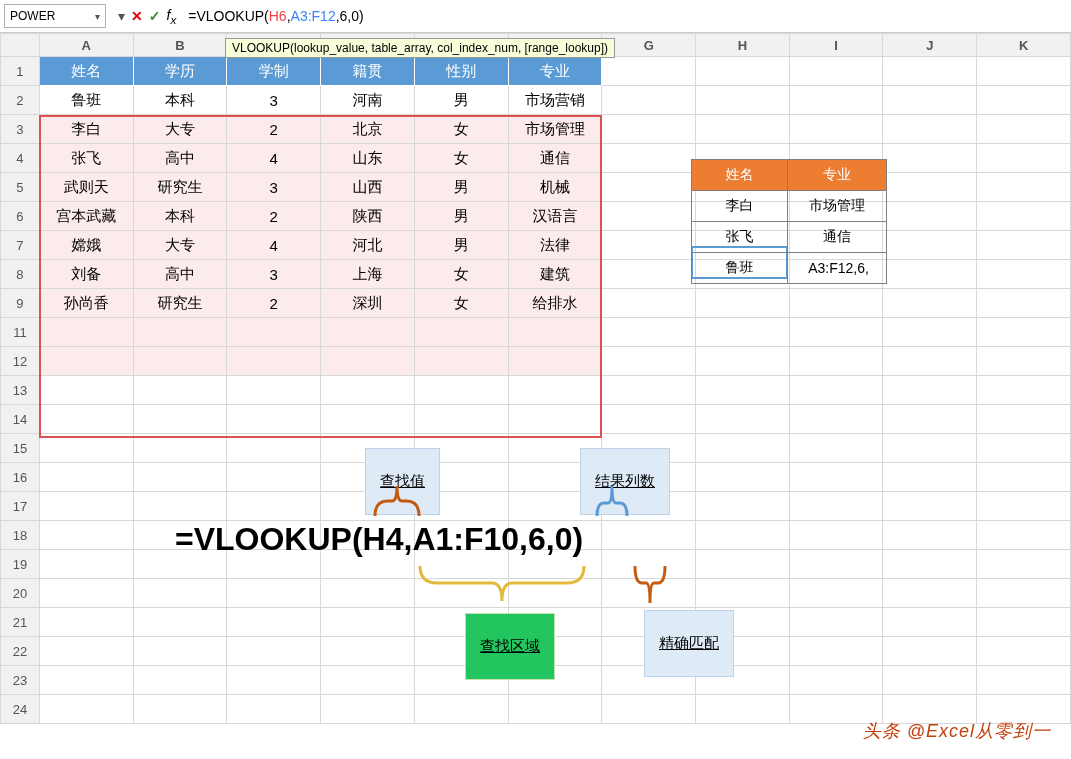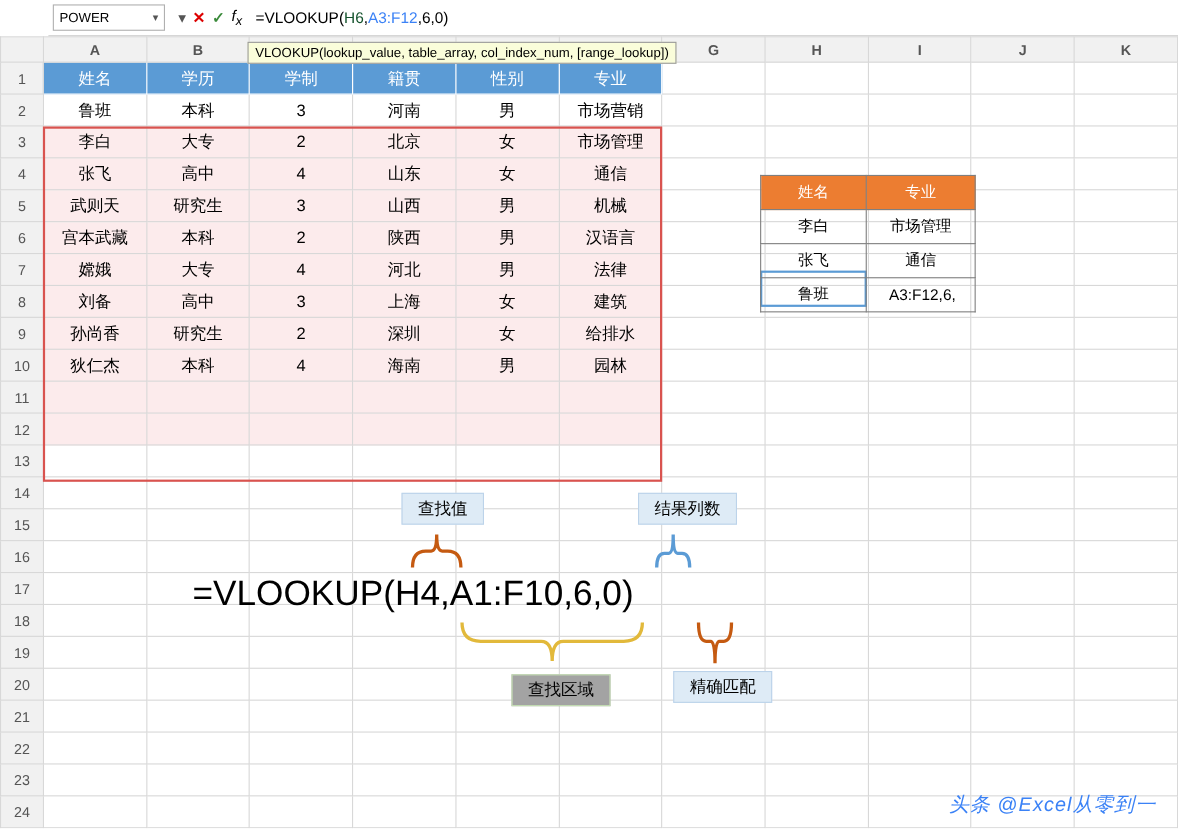--- a/index.html
+++ b/index.html
@@ -1,16 +1,16 @@
 <!DOCTYPE html>
 <html><head>
 <meta charset="utf-8">
 <style>
   body{margin:0;font-family:"Microsoft YaHei",Arial,sans-serif;font-size:14px;background:#fff;color:#000;width:1071px;}
-  .bar{height:32px;display:flex;align-items:center;border-bottom:1px solid #ccc;padding:0 4px;margin-left:44px;}
+  .bar{height:32px;display:flex;align-items:center;border-bottom:1px solid #ccc;padding:0 4px;}
   .namebox{width:90px;height:22px;border:1px solid #b0b0b0;display:flex;align-items:center;justify-content:space-between;padding:0 5px;font-size:12px;background:#fff;}
   .chev{font-size:10px;color:#555;}
   .fbtns{display:flex;gap:6px;margin:0 12px;align-items:center;}
   .fbtns span{font-size:14px;}
   .x{color:#d00;font-weight:bold;}
   .chk{color:#3a8a3a;font-weight:bold;}
   .fx{font-style:italic;font-size:15px;}
   .formula{flex:1;font-size:14px;position:relative;}
   .tip{position:absolute;left:225px;top:38px;background:#fafdda;border:1px solid #999;padding:2px 6px;font-size:12px;z-index:10;}
   .tip b{font-weight:normal;}
@@ -23,42 +23,42 @@
   .colG{width:93px;}
   .colH,.colI{width:93px;}
   .colJ,.colK{width:93px;}
   .hdcell{background:#5b9bd5;color:#fff;border:1px solid #fff !important;}
   .dcell{background:#fff;}
   .pink{background:#fcebec;}
   .redbrd{position:absolute;border:2px solid #d9534f;pointer-events:none;}
   .bluebrd{position:absolute;border:2px solid #5b9bd5;pointer-events:none;}
   .orhd{background:#ec7d31;color:#fff;}
   .small td{border:1px solid #7f7f7f;height:28px;text-align:center;width:93px;}
-  .lbl{background:#deebf6;border:1px solid #bcd3ea;padding:4px 14px;font-size:15px;position:absolute;}
-  .lbl.g{background:#a3a3a3;border:1px solid #c5e0b3;}
-  .bigf{position:absolute;font-size:32px;font-family:Arial,sans-serif;}
+  .lbl{background:#deebf6;border:1px solid #bcd3ea;padding:23px 14px;font-size:15px;position:absolute;text-decoration:underline;}
+  .lbl.g{background:#22c55e;border:1px solid #c5e0b3;}
+  .bigf{position:absolute;font-size:32px;font-family:Arial,sans-serif;font-weight:bold;}
   .brace{position:absolute;}
-  .wm{position:absolute;right:20px;bottom:10px;color:#3b82f6;font-size:18px;font-style:italic;letter-spacing:1px;}
+  .wm{position:absolute;right:20px;bottom:10px;color:#c2410c;font-size:18px;font-style:italic;letter-spacing:1px;}
 </style>
 </head>
 <body>
 
 <div class="bar">
   <div class="namebox">
     <span>POWER</span>
     <span class="chev">▾</span>
   </div>
   <div class="fbtns">
     <span class="chev">▾</span>
     <span class="x">✕</span>
     <span class="chk">✓</span>
     <span class="fx">f<sub>x</sub></span>
   </div>
   <div class="formula">
-    <span>=VLOOKUP(</span><span style="color:#14532d">H6</span>,<span style="color:#3b82f6">A3:F12</span><span>,6,0)</span>
+    <span>=VLOOKUP(</span><span style="color:#ef4444">H6</span>,<span style="color:#3b82f6">A3:F12</span><span>,6,0)</span>
   </div>
 </div>
 
 <div class="tip">
   <span>VLOOKUP(</span><span>lookup_value, </span><b>table_array</b><span>, col_index_num, [range_lookup])</span>
 </div>
 
 <div class="sheet" style="height:720px;">
 
   <table class="grid" style="position:absolute;left:0;top:0;">
@@ -200,34 +200,20 @@
           <td class="pink">深圳</td>
           <td class="pink">女</td>
           <td class="pink">给排水</td>
           <td></td>
           <td></td>
           <td></td>
           <td></td>
           <td></td>
         </tr>
         <tr>
-          <td class="rowhdr">10</td>
-          <td class="pink">狄仁杰</td>
-          <td class="pink">本科</td>
-          <td class="pink">4</td>
-          <td class="pink">海南</td>
-          <td class="pink">男</td>
-          <td class="pink">园林</td>
-          <td></td>
-          <td></td>
-          <td></td>
-          <td></td>
-          <td></td>
-        </tr>
-        <tr>
           <td class="rowhdr">11</td>
           <td class="pink"></td>
           <td class="pink"></td>
           <td class="pink"></td>
           <td class="pink"></td>
           <td class="pink"></td>
           <td class="pink"></td>
           <td></td>
           <td></td>
           <td></td>
@@ -439,21 +425,21 @@
     <tr>
           <td>鲁班</td>
           <td style="text-align:center;padding-left:4px;">A3:F12,6,</td>
         </tr>
   </tbody>
     </table>
 
   <div class="lbl" style="left:365px;top:415px;">查找值</div>
   <div class="lbl" style="left:580px;top:415px;">结果列数</div>
   <div class="lbl g" style="left:465px;top:580px;">查找区域</div>
-  <div class="lbl" style="left:612px;top:577px;">精确匹配</div>
+  <div class="lbl" style="left:644px;top:577px;">精确匹配</div>
 
   <div class="bigf" style="left:175px;top:488px;">=VLOOKUP(H4,A1:F10,6,0)</div>
 
   <svg class="brace" style="left:372px;top:448px;" width="50" height="40">
       <path d="M3 35 Q3 20 15 20 L20 20 Q25 20 25 5 Q25 20 30 20 L35 20 Q47 20 47 35" fill="none" stroke="#c55a11" stroke-width="3"></path>
     </svg>
   <svg class="brace" style="left:594px;top:448px;" width="36" height="40">
       <path d="M3 35 Q3 22 10 22 L14 22 Q18 22 18 5 Q18 22 22 22 L26 22 Q33 22 33 35" fill="none" stroke="#5b9bd5" stroke-width="3"></path>
     </svg>
   <svg class="brace" style="left:417px;top:528px;" width="170" height="50">

